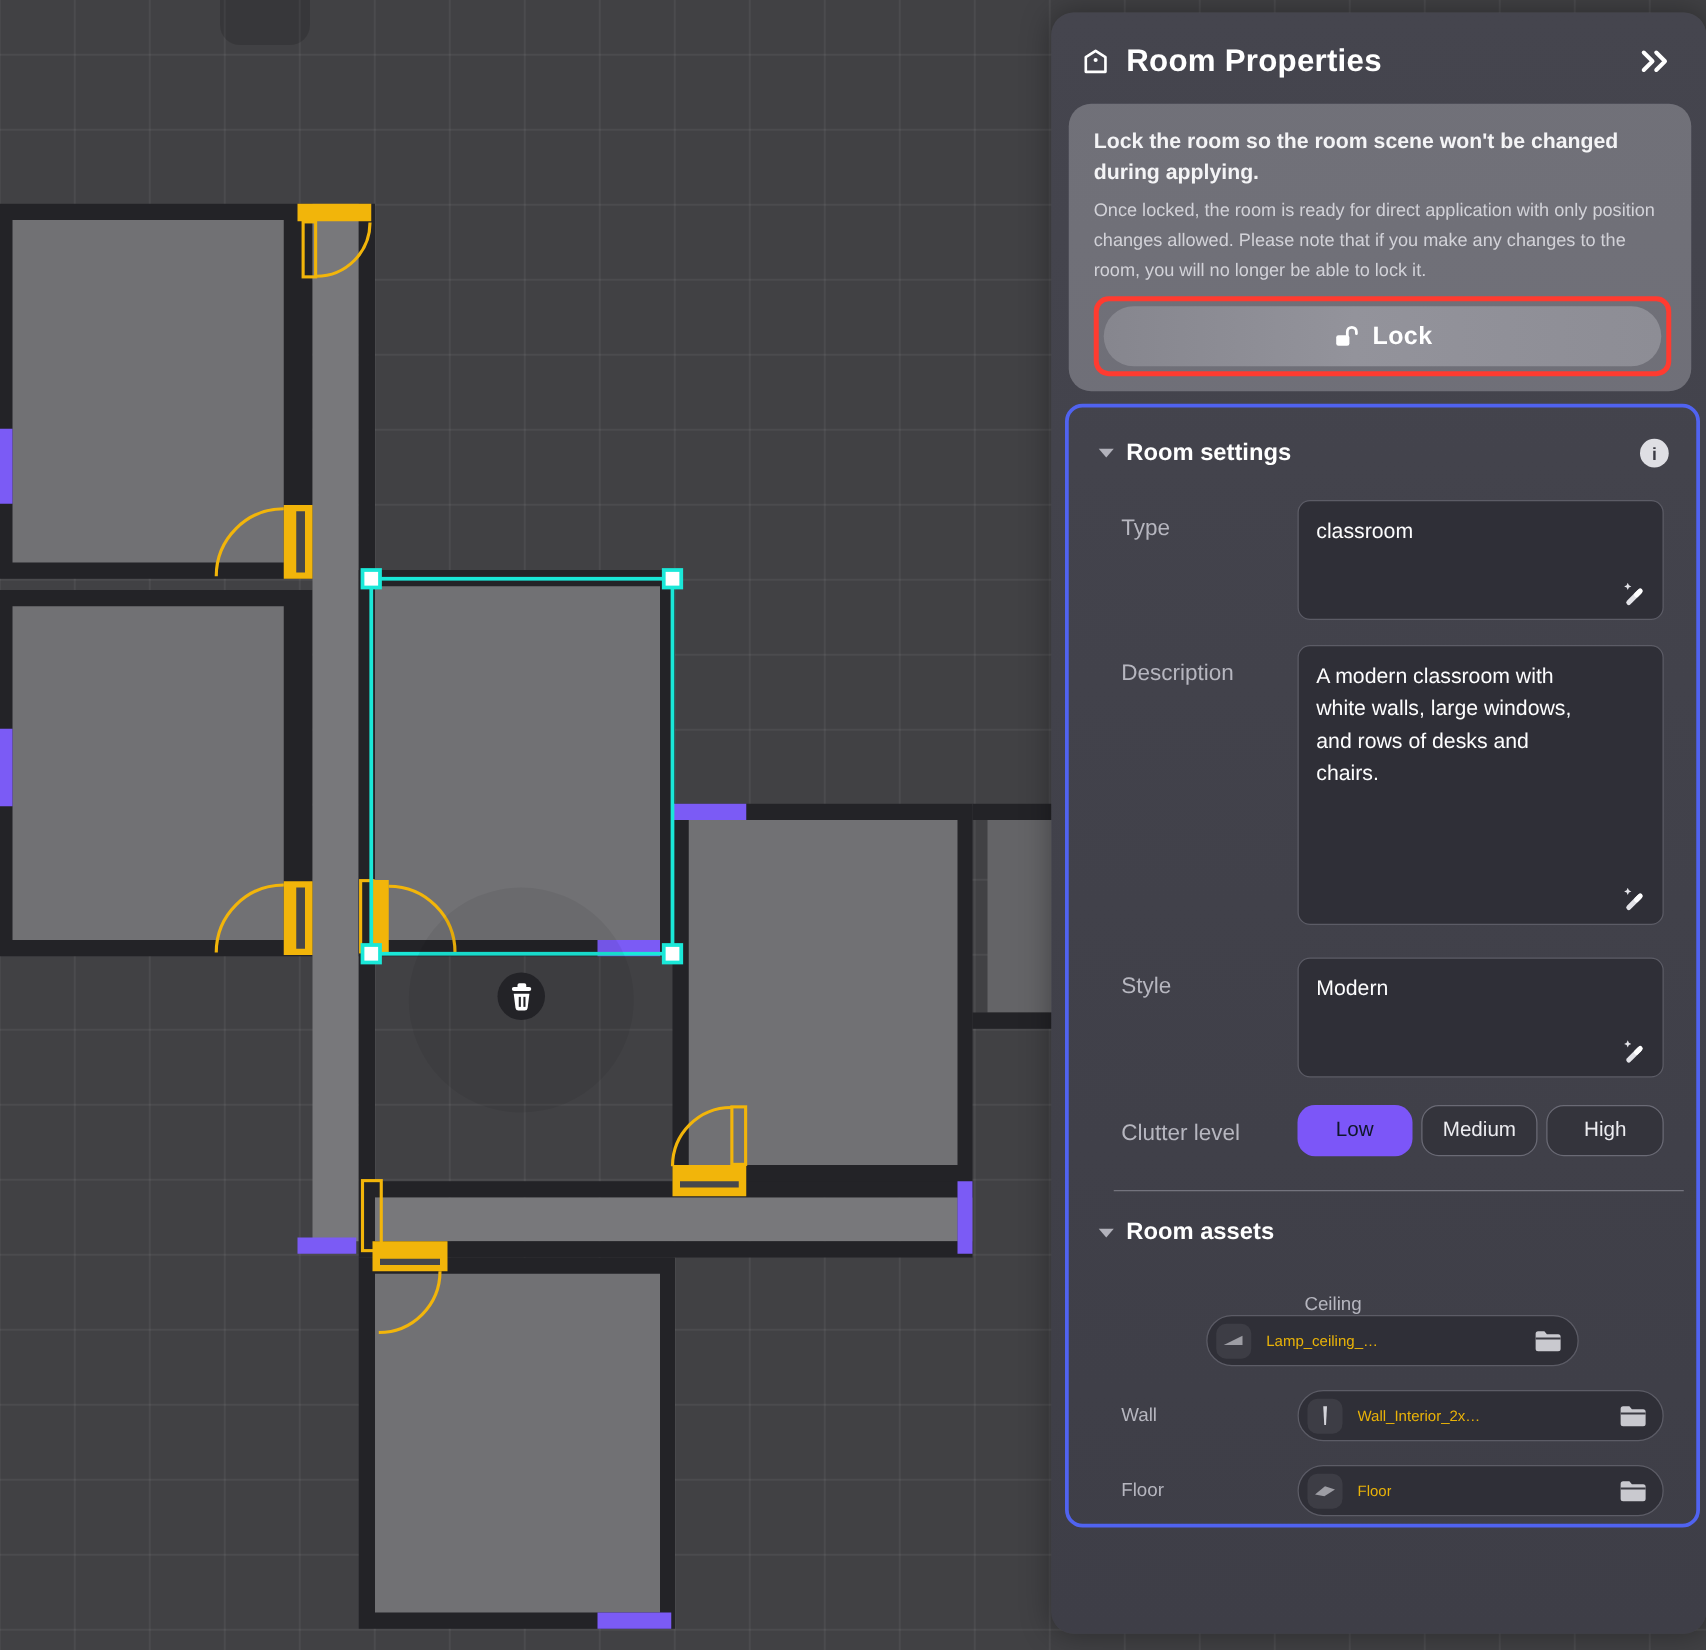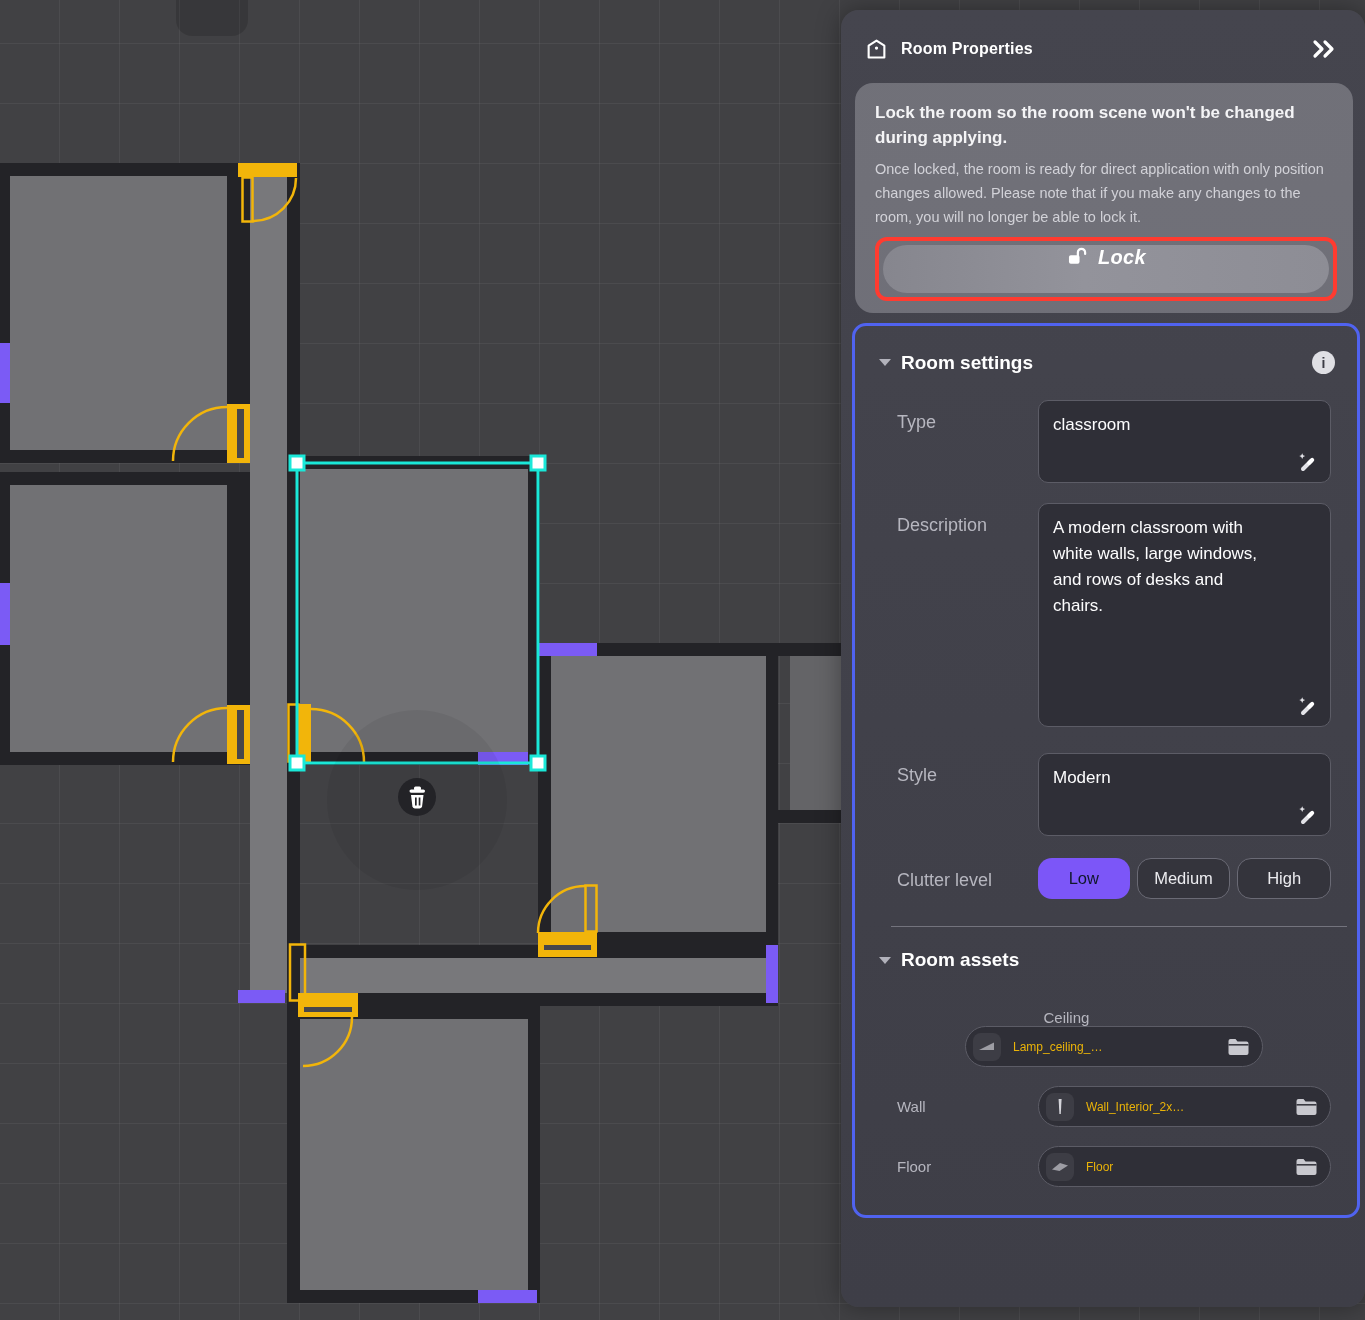--- a/index.html
+++ b/index.html
@@ -11,49 +11,49 @@
     background-image:
       linear-gradient(to right, rgba(255,255,255,0.05) 1.5px, transparent 1.5px),
       linear-gradient(to bottom, rgba(255,255,255,0.05) 1.5px, transparent 1.5px);
     background-size:60px 60px;background-position:-1px 43px;}
   #plan{position:absolute;left:0;top:0;}
   
   .panel{position:absolute;left:841px;top:10px;width:524px;height:1297px;
     background:linear-gradient(180deg,#45454e 0%,#41414a 55%,#3e3e47 100%);
     border-radius:18px;box-shadow:0 0 24px rgba(0,0,0,0.35);}
   .panel-header{height:64px;display:flex;align-items:center;padding:14px 26px 0 24px;box-sizing:border-box;}
-  .panel-title{font-size:16px;font-weight:700;color:#ffffff;margin-left:13px;letter-spacing:.2px;}
+  .panel-title{font-size:25px;font-weight:700;color:#ffffff;margin-left:13px;letter-spacing:.2px;}
   .collapse-btn{margin-left:auto;background:none;border:none;padding:2px;cursor:pointer;display:flex;}
   
   .lock-card{margin:9px 12px 0 14px;background:rgba(214,214,222,0.30);
     border-radius:18px;padding:18px 16px 12px 20px;}
   .lock-heading{margin:0 0 7px 0;font-size:17px;font-weight:700;color:#f4f4f6;line-height:24.5px;max-width:470px;}
   .lock-body{margin:0 0 8px 0;font-size:14.5px;font-weight:400;color:#d2d2d8;line-height:24px;max-width:470px;}
   .lock-highlight{border:4px solid #ff3b30;border-radius:12px;padding:4px;}
   .lock-btn{width:100%;height:48px;border:none;border-radius:24px;cursor:pointer;
     background:linear-gradient(90deg,#86868e 0%,#93939b 45%,#8d8d95 100%);
-    display:flex;justify-content:center;gap:10px;font-style:italic;}
+    display:flex;align-items:center;justify-content:center;gap:10px;}
   .lock-btn span{font-size:20px;font-weight:700;color:#ffffff;letter-spacing:.3px;}
   
   .settings-box{position:relative;margin:10px 5px 0 11px;border:3px solid #5063f0;
-    border-radius:14px;box-sizing:border-box;padding-bottom:28px;}
+    border-radius:14px;box-sizing:border-box;padding-bottom:6px;}
   .section-header{display:flex;align-items:center;padding:25px 22px 0 24px;}
   .section-header.assets{padding-top:0;margin-top:22px;}
   .section-title{font-size:19px;font-weight:700;color:#ffffff;margin-left:10px;}
   .caret{width:0;height:0;border-left:6px solid transparent;border-right:6px solid transparent;
     border-top:7px solid #b2b2bb;flex:none;}
   .info-badge{margin-left:auto;width:23px;height:23px;border-radius:50%;background:#dfdfe4;
     color:#3b3b44;font-size:14px;font-weight:700;display:flex;align-items:center;justify-content:center;cursor:pointer;}
   .field-row{display:flex;padding:0 26px 0 42px;}
   .field-row .flabel{width:141px;flex:none;font-size:18px;color:#b6b6bf;padding-top:12px;}
   .mt-type{margin-top:26px;} .mt-desc{margin-top:20px;} .mt-style{margin-top:26px;} .mt-clutter{margin-top:22px;}
   .input-box{position:relative;width:298px;box-sizing:border-box;background:#2f2f37;
     border:1px solid #5c5c66;border-radius:10px;padding:11px 14px;cursor:text;}
   .input-box .val{font-size:17px;color:#fdfdfe;line-height:26px;display:block;max-width:222px;}
-  .h-sm{height:83px;} .h-lg{height:224px;}
+  .h-sm{height:96px;} .h-lg{height:224px;}
   .wand{position:absolute;right:12px;bottom:10px;}
   .clutter-group{display:flex;gap:7px;width:298px;}
   .clutter-btn{height:41px;border-radius:14px;font-size:16.5px;cursor:pointer;
     background:#34343c;border:1.5px solid #6a6a75;color:#ececf0;flex:1;
     font-family:"Liberation Sans",sans-serif;}
   .clutter-btn.selected{background:#7c56f8;border:none;color:#0f172a;font-weight:500;}
   .divider{border:none;border-top:1.5px solid #73737d;margin:27px 10px 0 36px;}
   .asset-row{display:flex;align-items:center;padding:0 26px 0 42px;}
   .mt-ceiling{margin-top:38px;flex-direction:column;} .mt-asset{margin-top:19px;align-items:center;}
   .asset-row .flabel{width:141px;flex:none;font-size:15px;color:#b6b6bf;}

